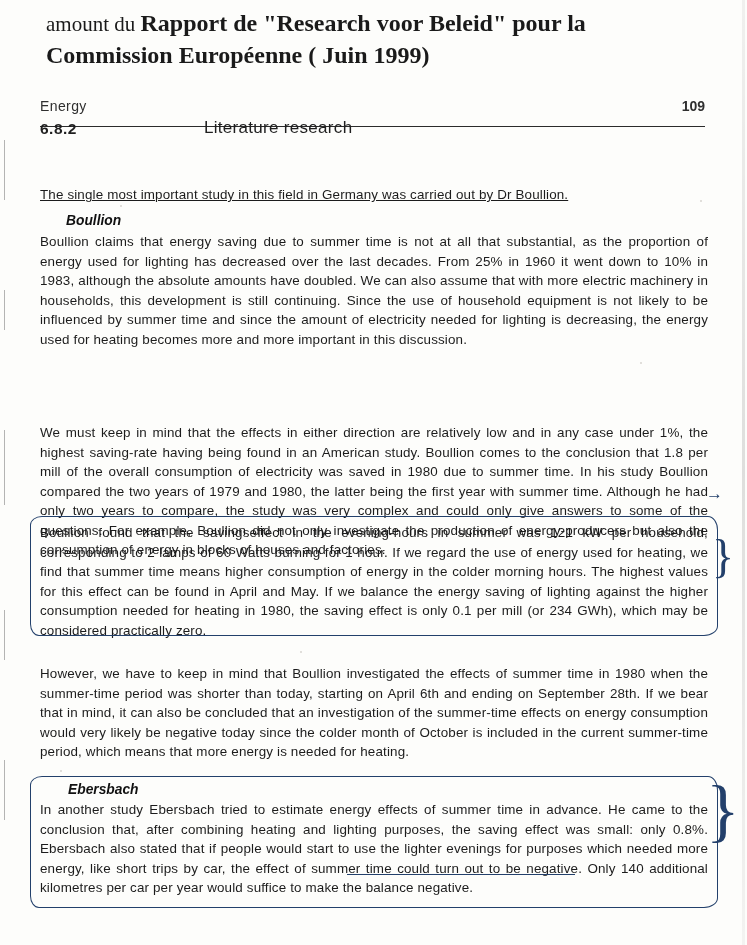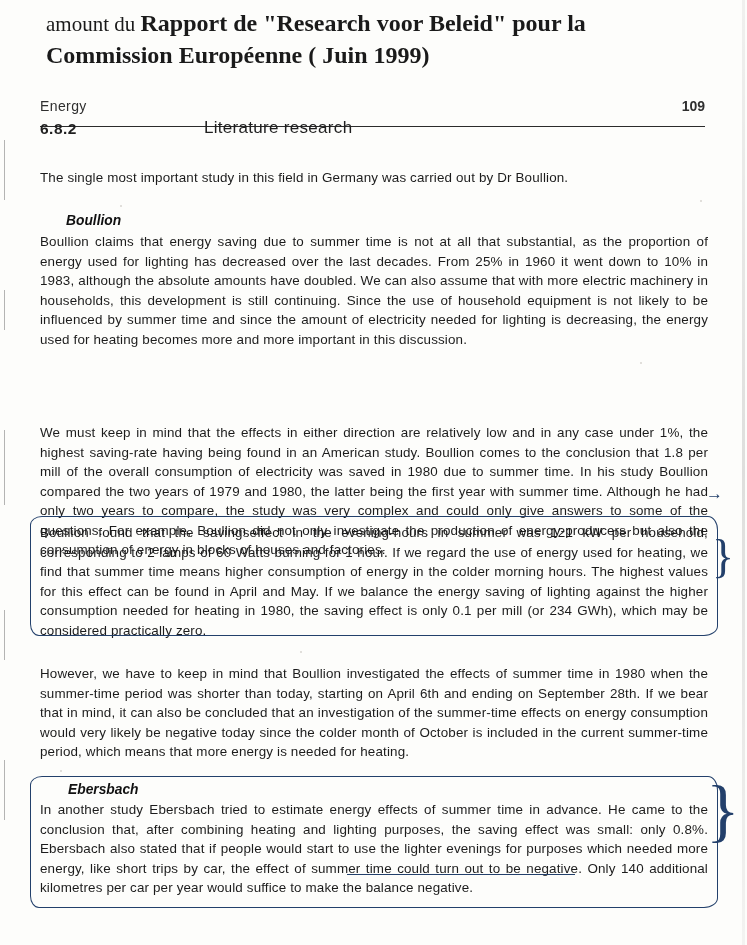--- a/index.html
+++ b/index.html
@@ -94,21 +94,21 @@
   .body-block {
     position: absolute;
     left: 40px;
     width: 668px;
     font-size: 13.4px;
     line-height: 1.46;
     color: #1c1c1c;
     text-align: justify;
     letter-spacing: .15px;
   }
-  .body-block.p-intro { top: 168px; }
+  .body-block.p-intro { top: 185px; text-decoration: underline; }
   .sub-head {
     font-style: italic;
     font-weight: bold;
     font-size: 13.8px;
     display: block;
     margin-bottom: 1px;
   }
 
   .boullion-head { position: absolute; left: 42px; top: 213px; margin-left: 24px; }
   .p-boullion1 { top: 232px; }

